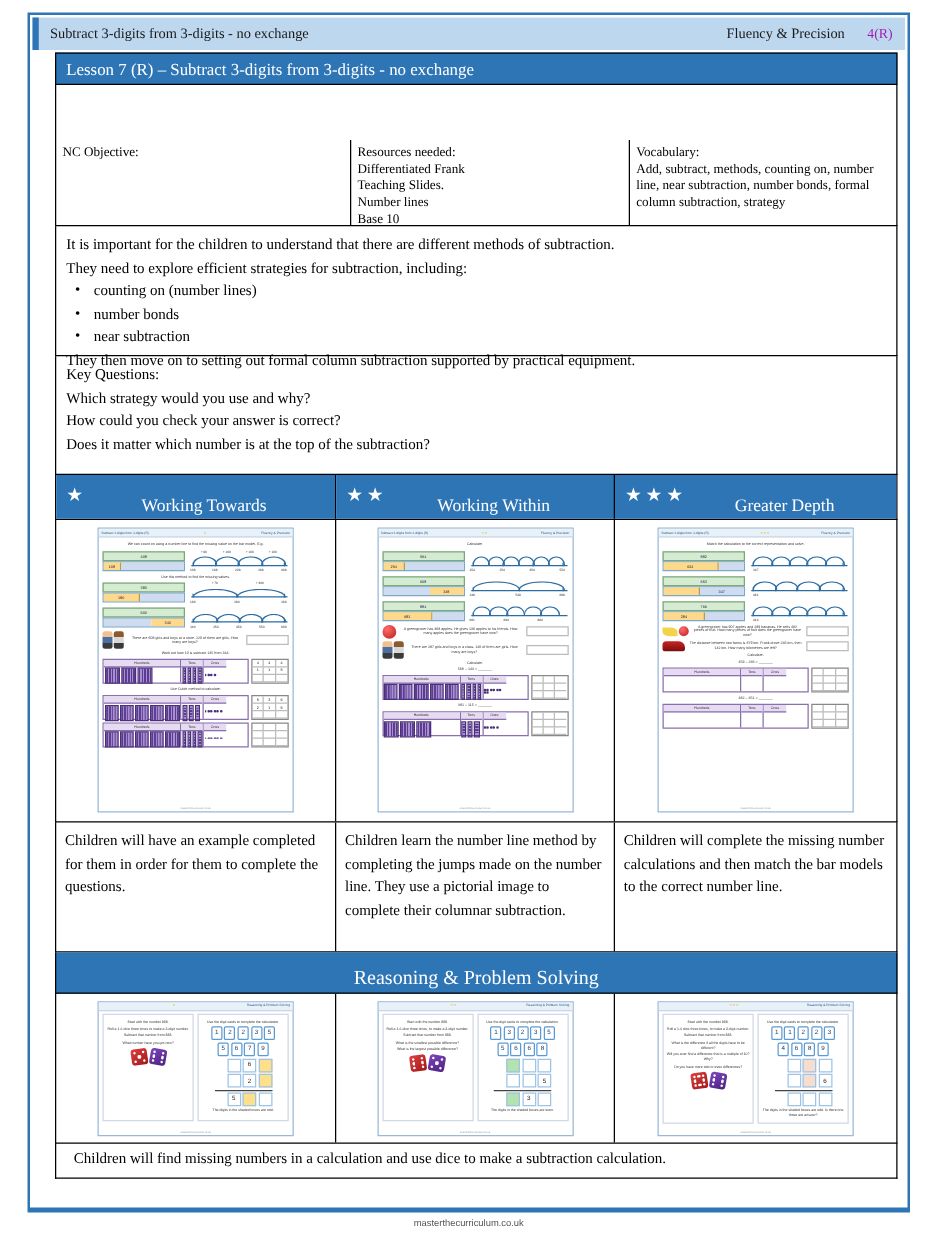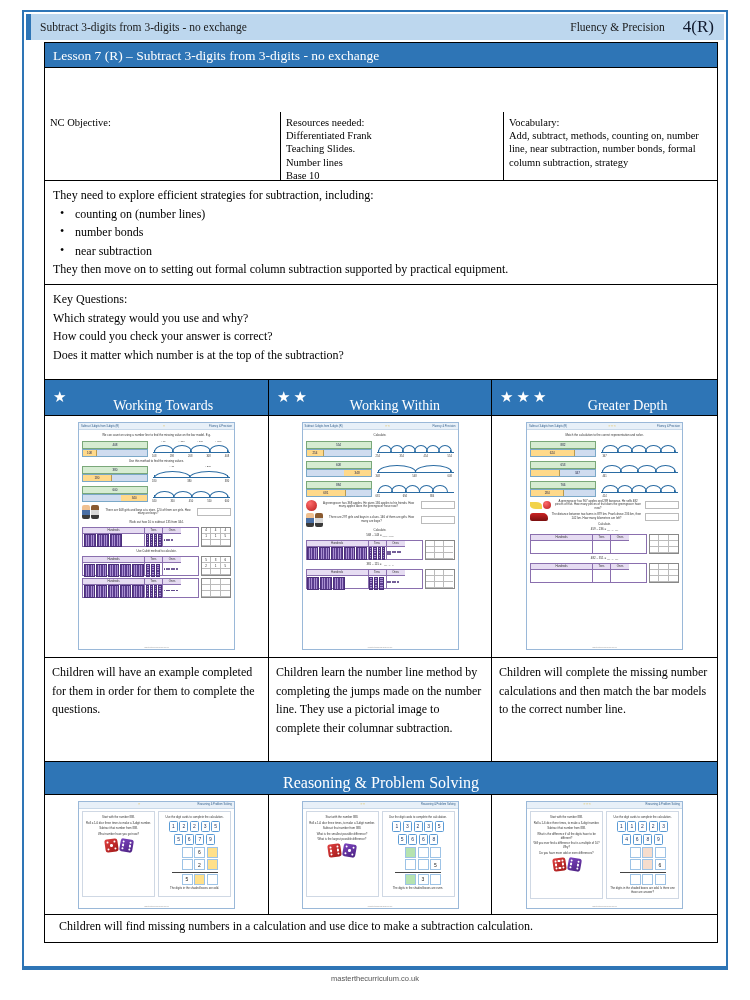--- a/index.html
+++ b/index.html
@@ -42,22 +42,22 @@
     flex: 1;
     white-space: nowrap;
   }
   .topbar-strand {
     font-size: 11.5px;
     color: #1a1a1a;
     margin-right: 18px;
     white-space: nowrap;
   }
   .topbar-year {
-    font-size: 17px;
-    color: #0f172a;
+    font-size: 11px;
+    color: #a21caf;
     white-space: nowrap;
   }
 
   
   .sheet {
     position: absolute;
     left: 44px; top: 42px;
     width: 674px;
   }
   .lesson-title {
@@ -534,20 +534,21 @@
       <div>Number lines</div>
       <div>Base 10</div>
     </div>
     <div class="info-cell c3">
       <div>Vocabulary:</div>
       <div>Add, subtract, methods, counting on, number line, near subtraction, number bonds, formal column subtraction, strategy</div>
     </div>
   </div>
 
   <div class="block overview">
+    <div>It is important for the children to understand that there are different methods of subtraction.</div>
     <div>They need to explore efficient strategies for subtraction, including:</div>
     <ul class="bullets">
       <li>counting on (number lines)</li>
       <li>number bonds</li>
       <li>near subtraction</li>
     </ul>
     <div>They then move on to setting out formal column subtraction supported by practical equipment.</div>
   </div>
 
   <div class="block keyq">

